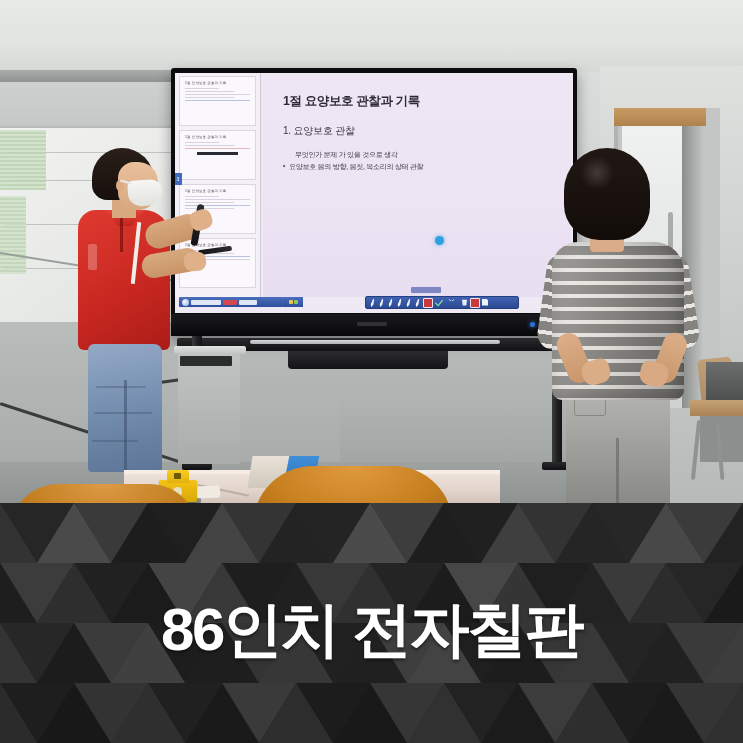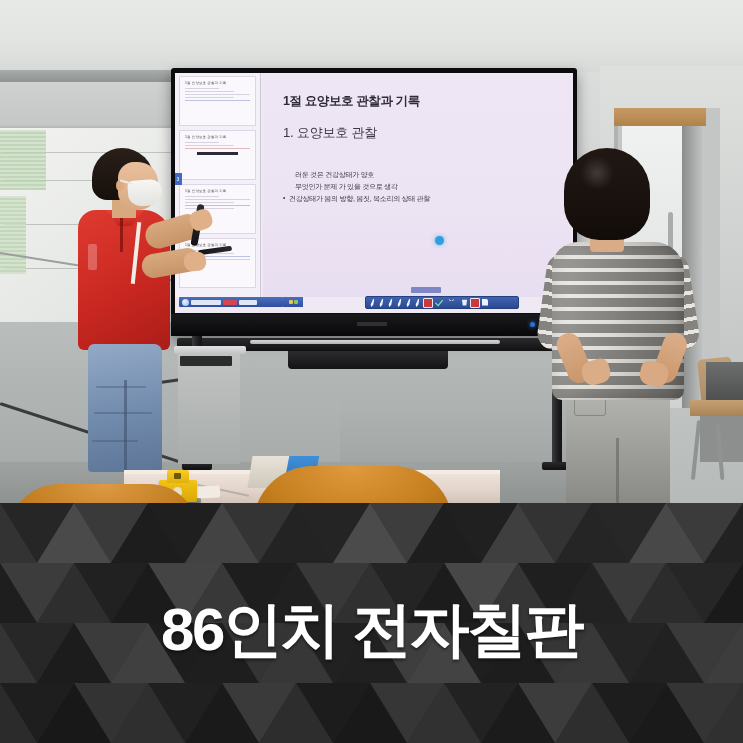--- a/index.html
+++ b/index.html
@@ -121,21 +121,21 @@
   .rail-badge{position:absolute;left:-1px;top:100px;width:8px;height:12px;
     background:#3f6bbf;color:#fff;font-size:5px;line-height:12px;
     text-align:center;}
 
   
   .slide{position:absolute;left:88px;top:2px;width:308px;height:222px;
     background:linear-gradient(#efe6f5,#ece3f3 60%,#e8def1);
     color:#34303a;box-sizing:border-box;padding:14px 14px 0 20px;}
   .slide-title{font-size:12.5px;font-weight:700;letter-spacing:-.4px;
     color:#2f2b36;margin:4px 0 14px 0;}
-  .slide-sub{font-size:13px;color:#3c3843;margin-bottom:28px;
+  .slide-sub{font-size:10px;color:#3c3843;margin-bottom:12px;
     letter-spacing:-.2px;}
   .slide-lead{font-size:7.2px;color:#3a3642;margin-bottom:4px;
     letter-spacing:-.3px;}
   .slide-ul{margin:0;padding:0;list-style:none;}
   .slide-ul li{font-size:7.1px;color:#3a3642;letter-spacing:-.35px;
     line-height:1.52;margin-bottom:1px;position:relative;padding-left:6px;
     white-space:nowrap;}
   .slide-ul li:before{content:"•";position:absolute;left:0;top:-1px;
     font-size:6.5px;color:#3a3642;}
   .slide-ul li.cont{padding-left:12px;}
@@ -452,23 +452,22 @@
               <div class="t-line blue"></div>
               <div class="t-line"></div>
             </div>
             <div class="rail-badge">3</div>
           </div>
 
           <div class="slide">
             <div class="slide-title">1절 요양보호 관찰과 기록</div>
             <div class="slide-sub">1. 요양보호 관찰</div>
             <ul class="slide-ul">
-              <li class="cont">러운 것은 건강상태가 양호</li>
               <li class="cont">무엇인가 문제 가 있을 것으로 생각</li>
-              <li>건강상태가 몸의 방향, 몸짓, 목소리의 상태 관찰</li>
+              <li>요양보호 몸의 방향, 몸짓, 목소리의 상태 관찰</li>
             </ul>
             <div class="ppt-cursor"></div>
             <div class="slide-pager"></div>
           </div>
 
           <div class="taskbar">
             <div class="tb-left">
               <div class="tb-start"></div>
               <div class="tb-chip" style="width:30px;"></div>
               <div class="tb-chip red" style="width:14px;"></div>

